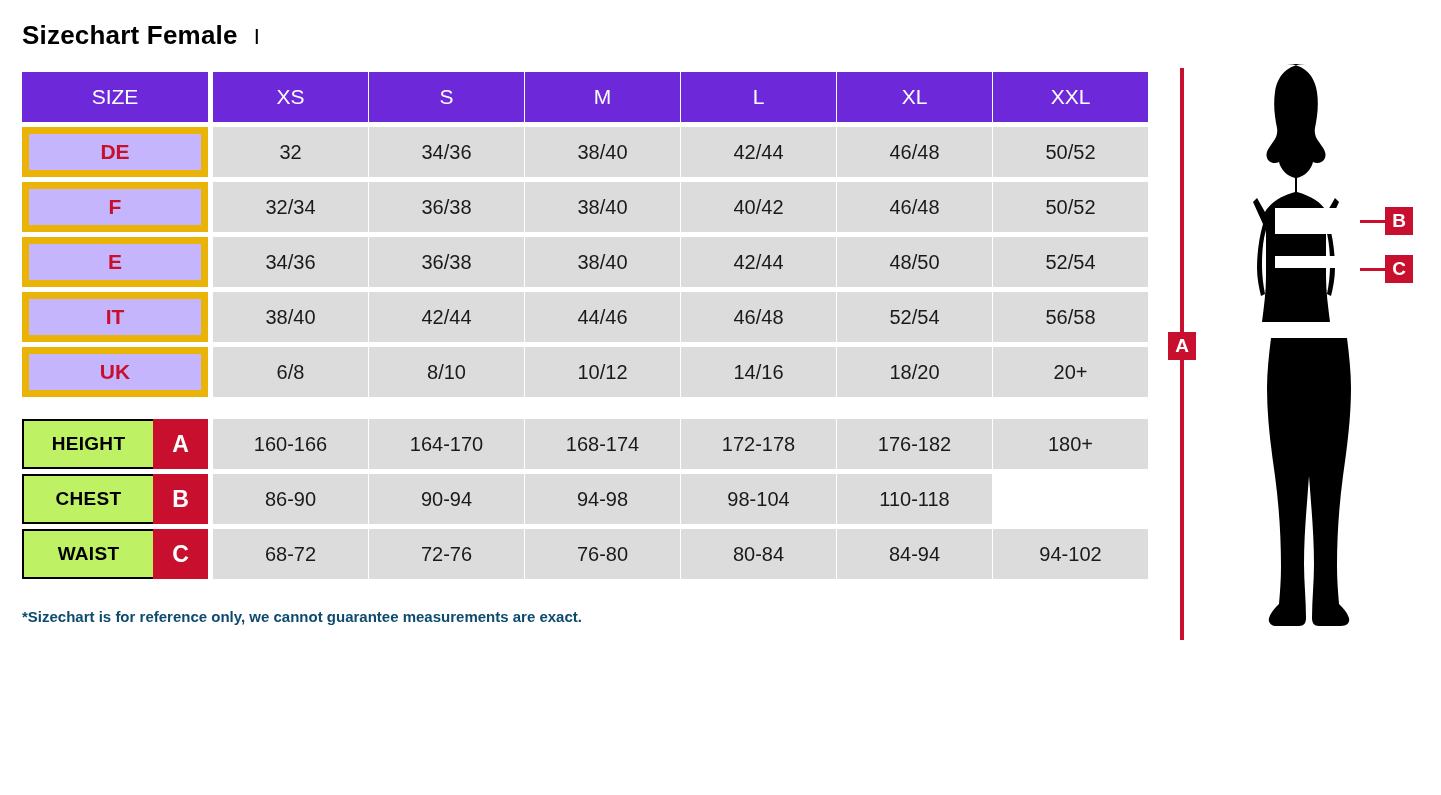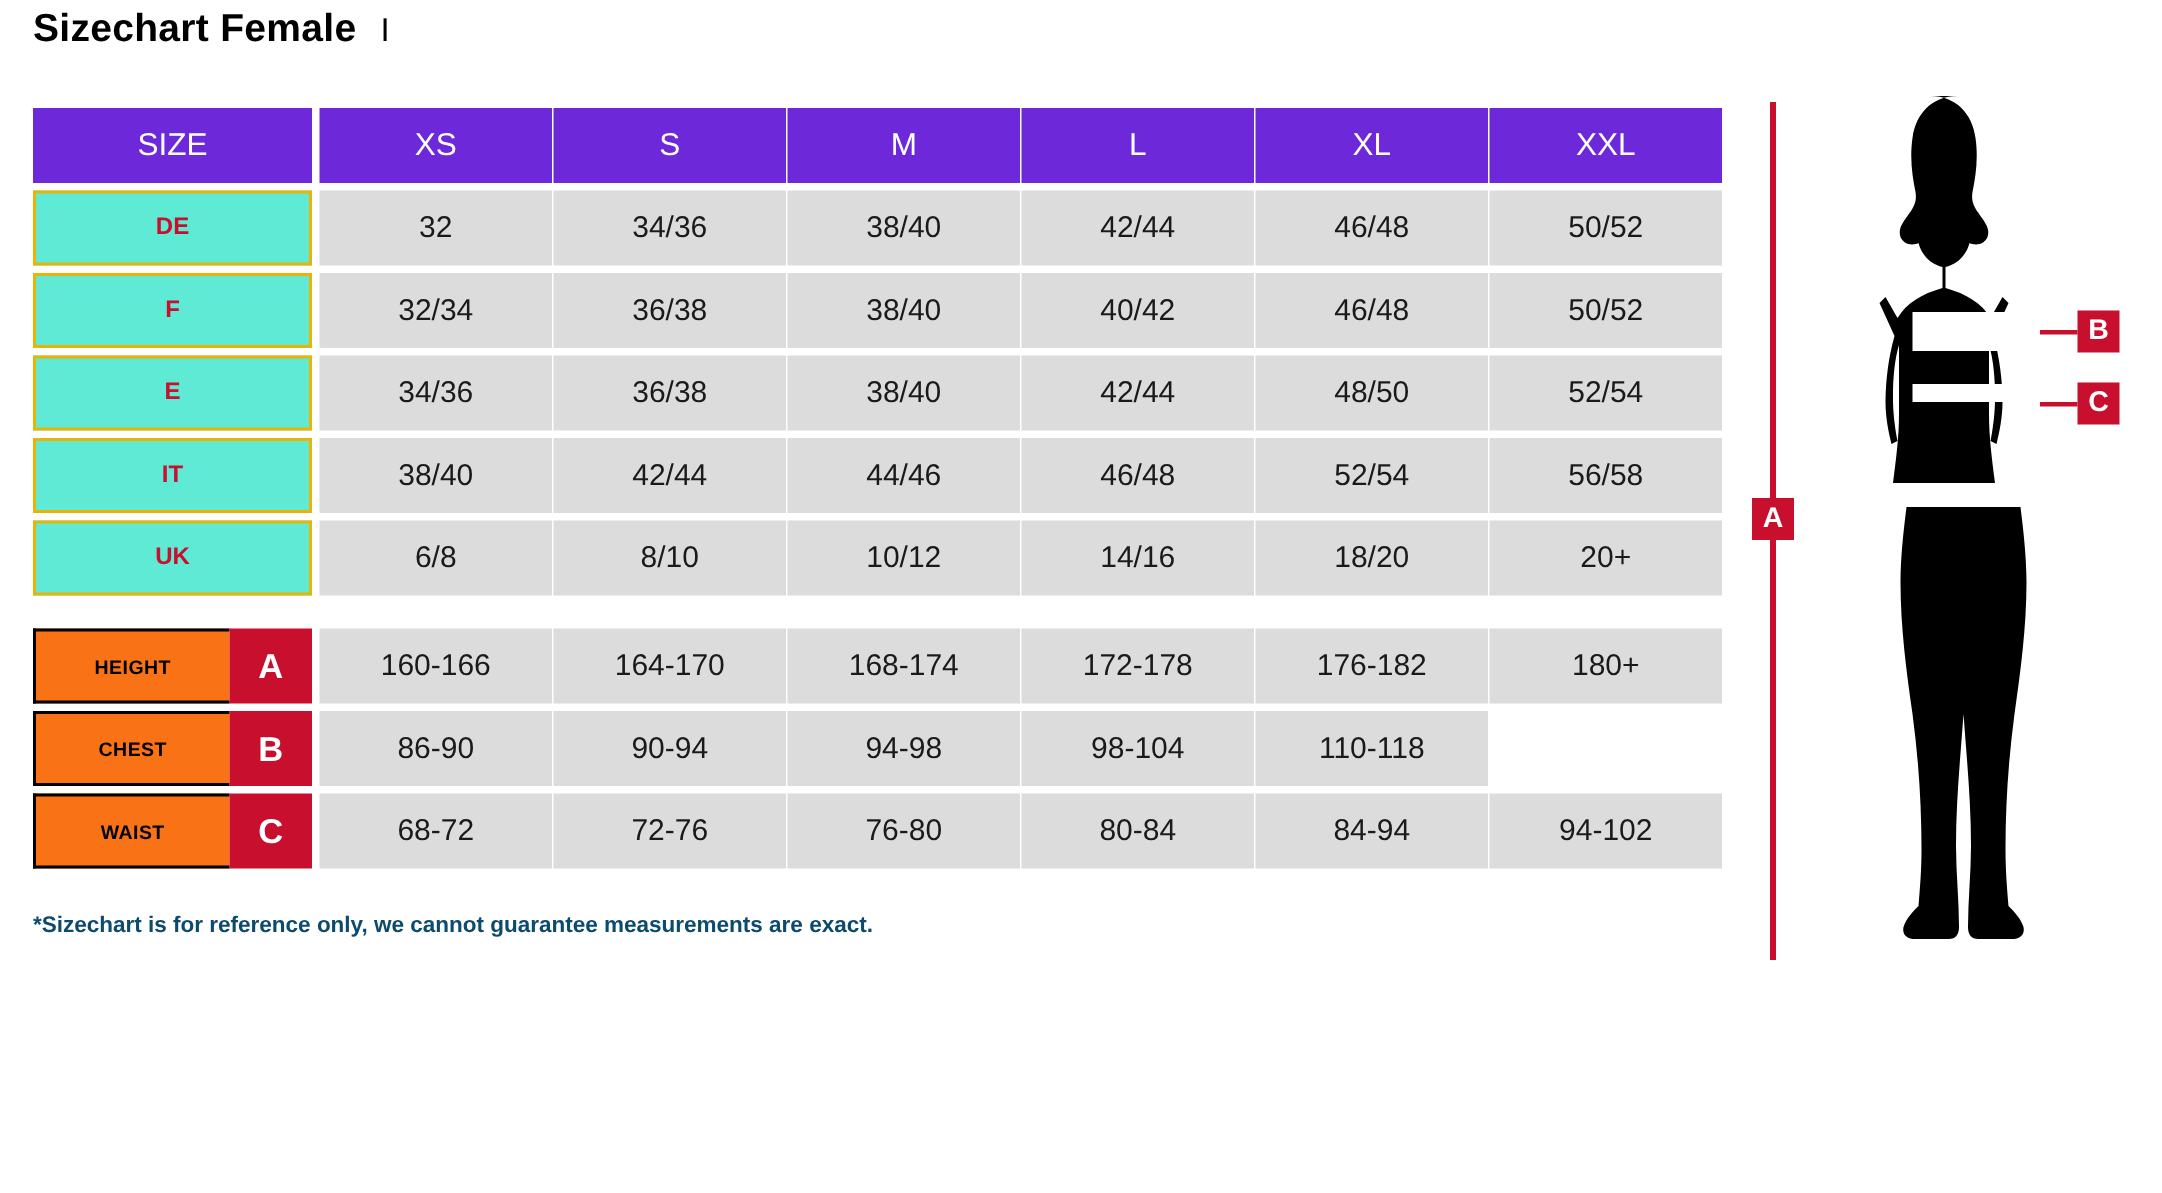--- a/index.html
+++ b/index.html
@@ -13,21 +13,21 @@
     font-family: "Liberation Sans", sans-serif;
     color: #000000;
     position: relative;
     overflow: hidden;
   }
 
   
   .title-row {
     position: absolute;
     left: 22px;
-    top: 3px;
+    top: 20px;
     display: flex;
     align-items: baseline;
     white-space: nowrap;
   }
   .title-main {
     font-size: 26px;
     font-weight: bold;
     letter-spacing: 0.2px;
   }
   .title-sep {
@@ -83,42 +83,42 @@
     font-size: 21px;
   }
   .data-grey {
     background: #dcdcdc;
     color: #1a1a1a;
   }
   .data-grey.bold {
     font-weight: normal;
   }
   .label-outline {
-    border: 2px solid #eab308;
-    background: #5eead4;
+    border: 7px solid #eab308;
+    background: #c4b5fd;
     color: #c8102e;
     font-weight: bold;
-    font-size: 16px;
+    font-size: 21px;
   }
 
   
   .label-meas {
     width: 186px;
     margin-right: 5px;
     display: flex;
     align-items: stretch;
   }
   .label-meas .meas-text {
     flex: 1;
     border: 2px solid #000000;
     border-right: none;
-    background: #f97316;
+    background: #bef264;
     color: #000000;
     font-weight: bold;
-    font-size: 13px;
+    font-size: 19px;
     display: flex;
     align-items: center;
     justify-content: center;
     letter-spacing: 0.3px;
     box-sizing: border-box;
   }
   .label-meas .meas-letter {
     width: 55px;
     background: #c8102e;
     color: #ffffff;

